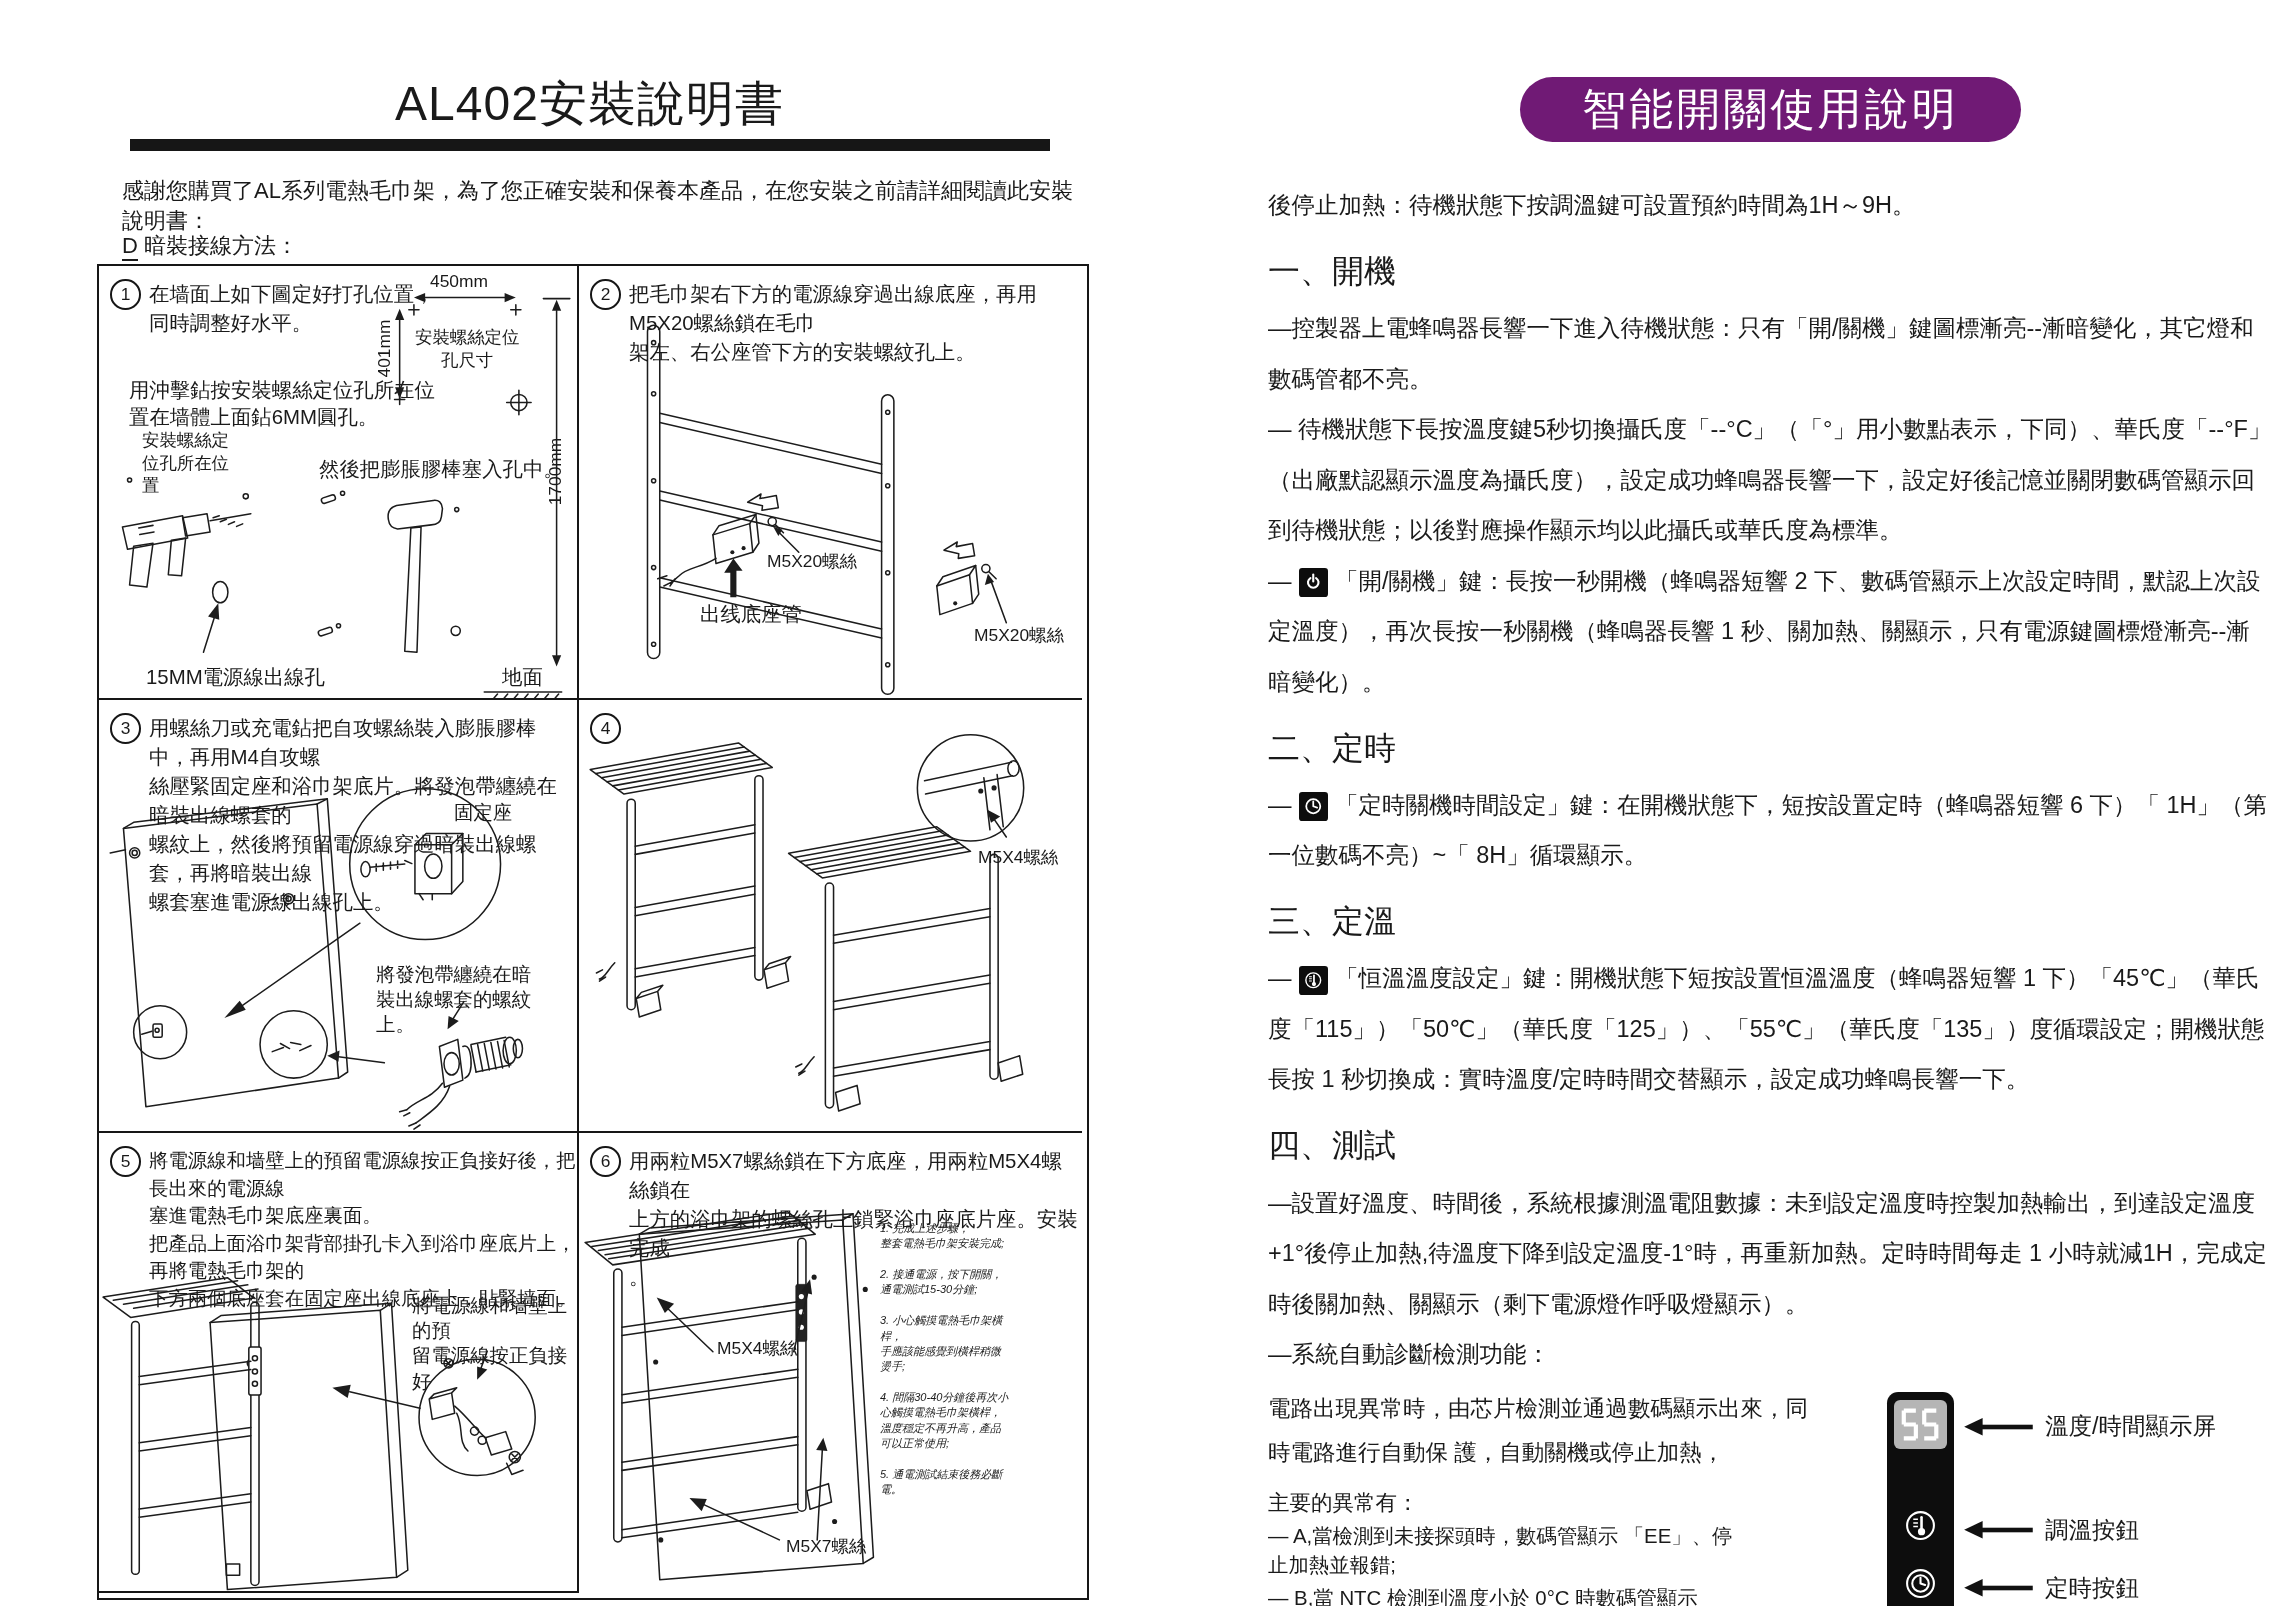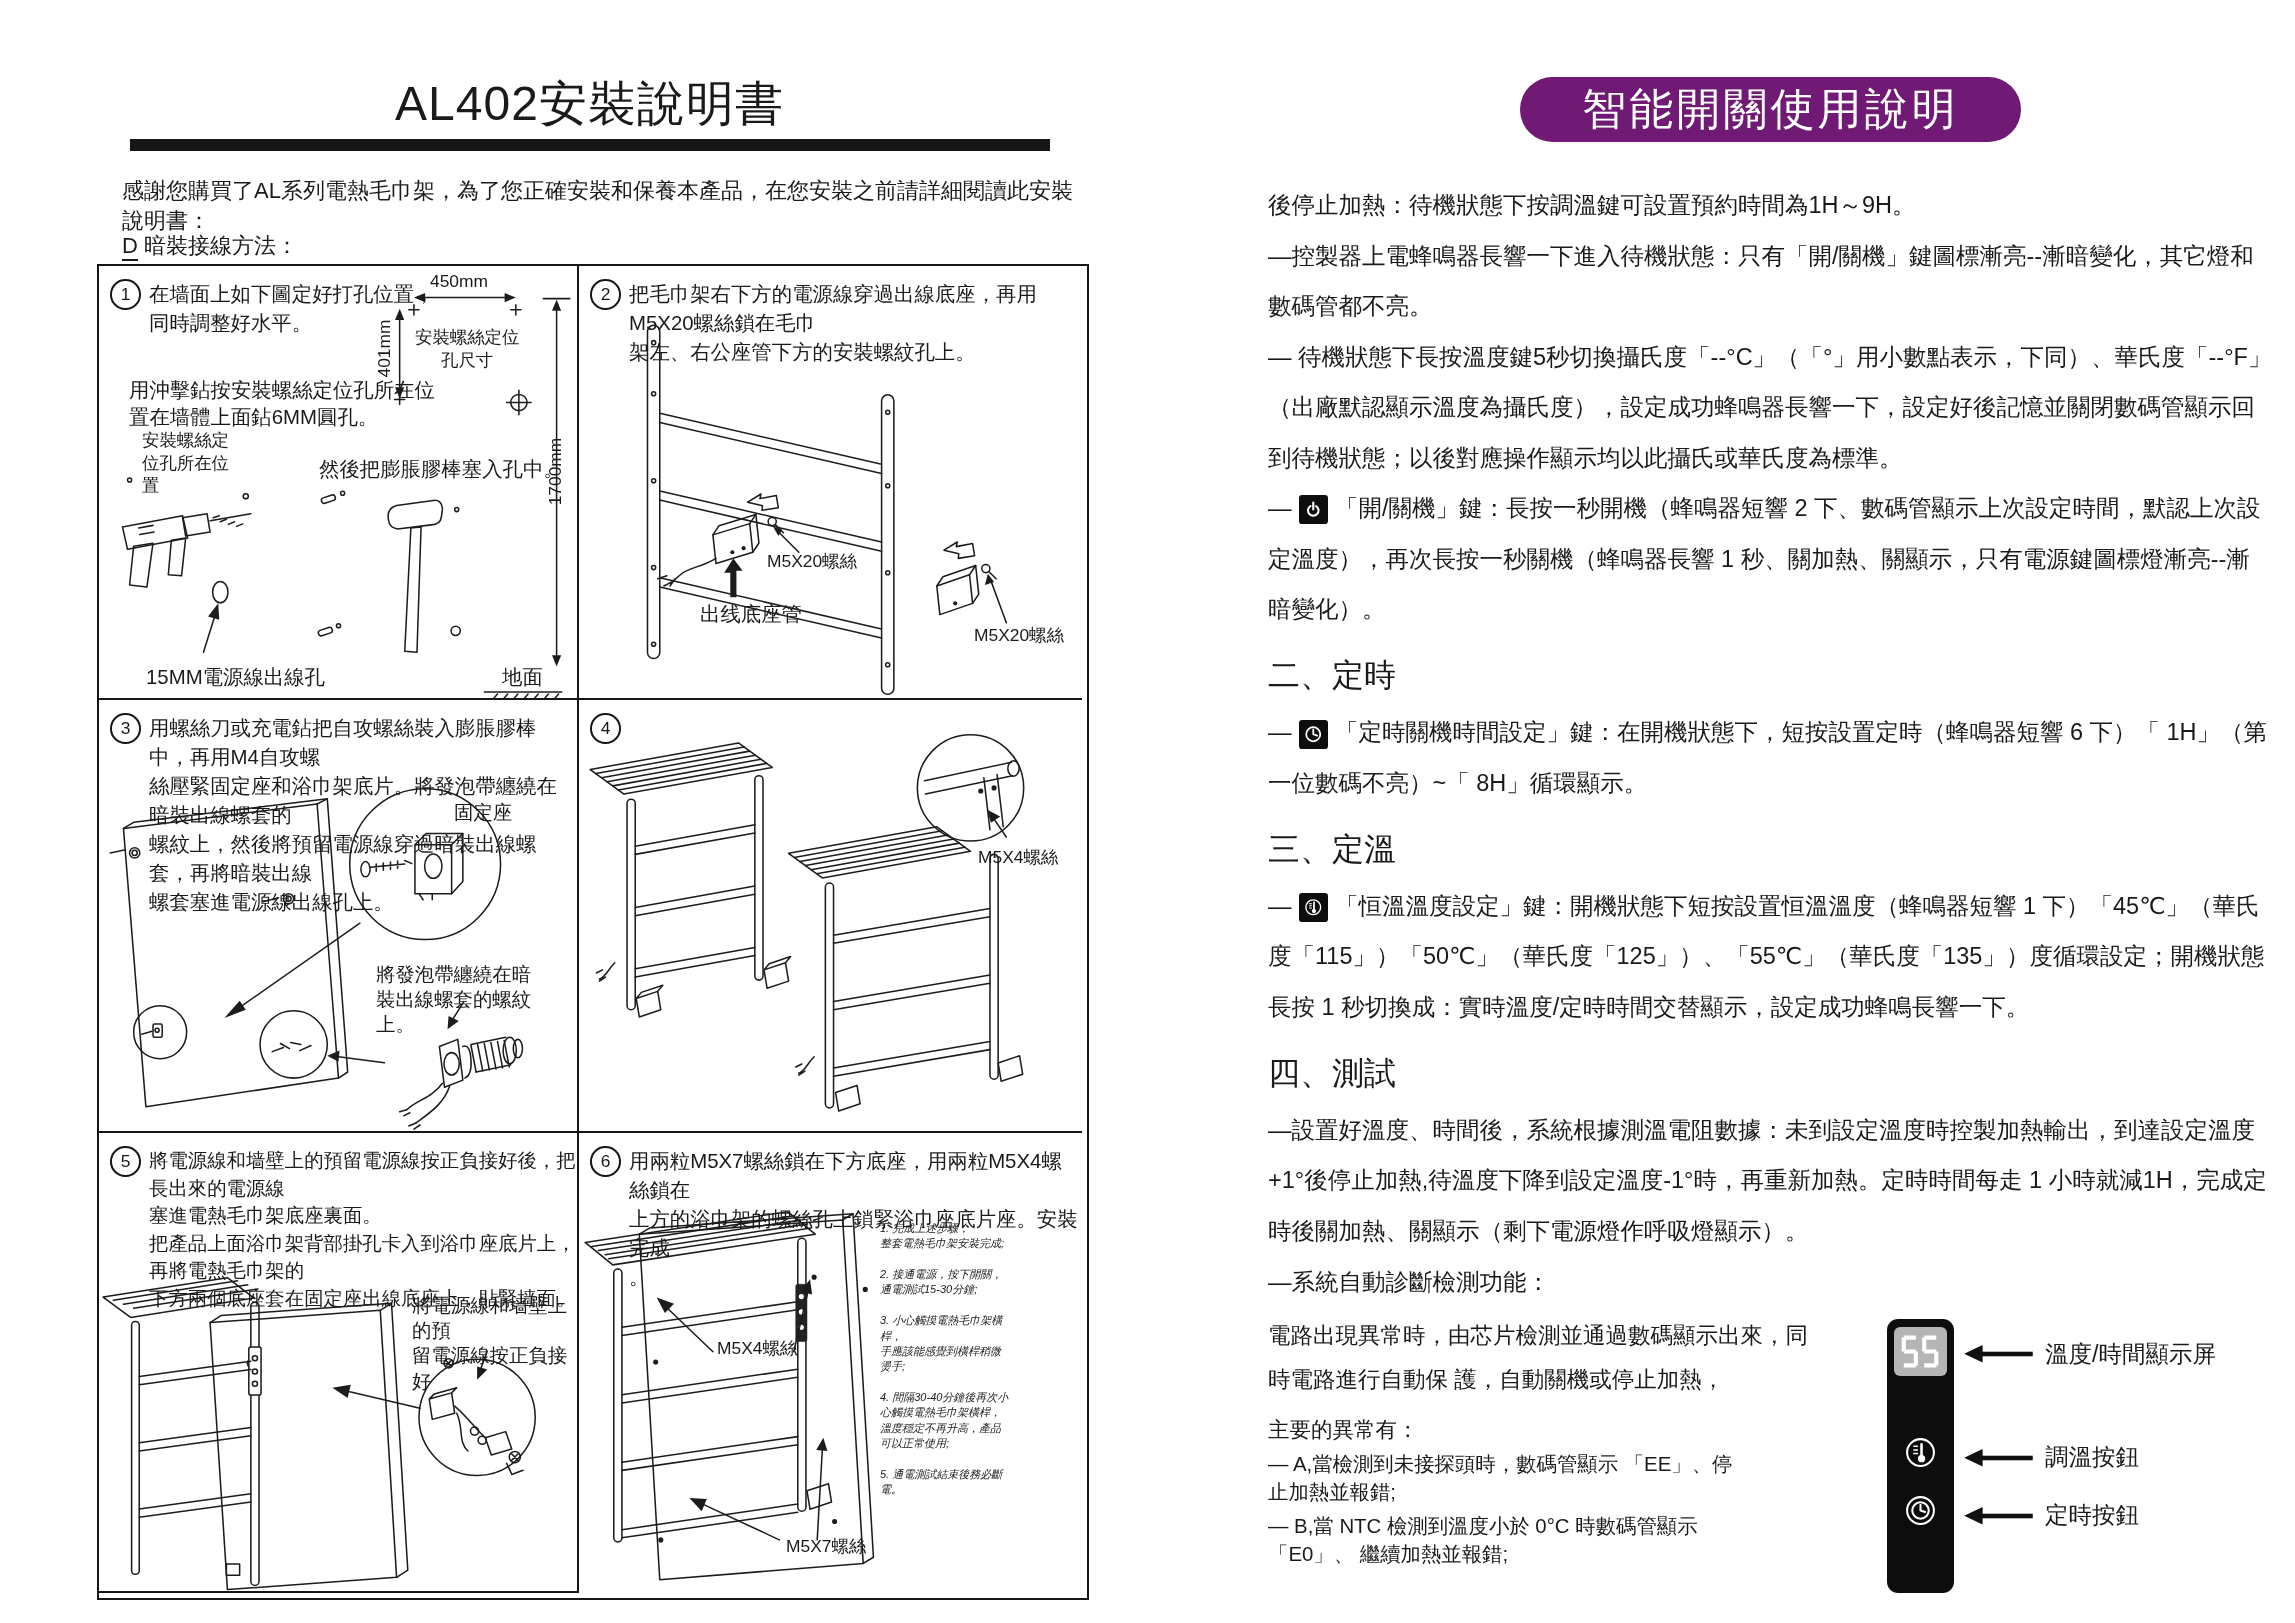--- a/index.html
+++ b/index.html
@@ -396,20 +396,21 @@
     </div>
   </div>
 </div>
 
 <div class="right-page">
   <div class="pill">
     <span>智能開關使用說明</span>
   </div>
   <p class="rp reserve">後停止加熱：待機狀態下按調溫鍵可設置預約時間為1H～9H。</p>
 
+  <h2 class="rh">一、開機</h2>
   <p class="rp">—控製器上電蜂鳴器長響一下進入待機狀態：只有「開/關機」鍵圖標漸亮--漸暗變化，其它燈和數碼管都不亮。</p>
   <p class="rp">— 待機狀態下長按溫度鍵5秒切換攝氏度「--°C」（「°」用小數點表示，下同）、華氏度「--°F」 （出廠默認顯示溫度為攝氏度），設定成功蜂鳴器長響一下，設定好後記憶並關閉數碼管顯示回到待機狀態；以後對應操作顯示均以此攝氏或華氏度為標準。</p>
   <p class="rp"><span>—</span><span class="inline-ic">
         <svg width="22.5" height="22.5" viewBox="0 0 64 64">
           <path d="M40,20 A15,15 0 1 1 24,20" stroke="#fff" stroke-width="6" fill="none" stroke-linecap="round"></path>
           <line x1="32" y1="10" x2="32" y2="30" stroke="#fff" stroke-width="6" stroke-linecap="round"></line>
         </svg>
       </span><span>「開/關機」鍵：長按一秒開機（蜂鳴器短響 2 下、數碼管顯示上次設定時間，默認上次設定溫度），再次長按一秒關機（蜂鳴器長響 1 秒、關加熱、關顯示，只有電源鍵圖標燈漸亮--漸暗變化）。</span></p>
 
   <h2 class="rh">二、定時</h2>

